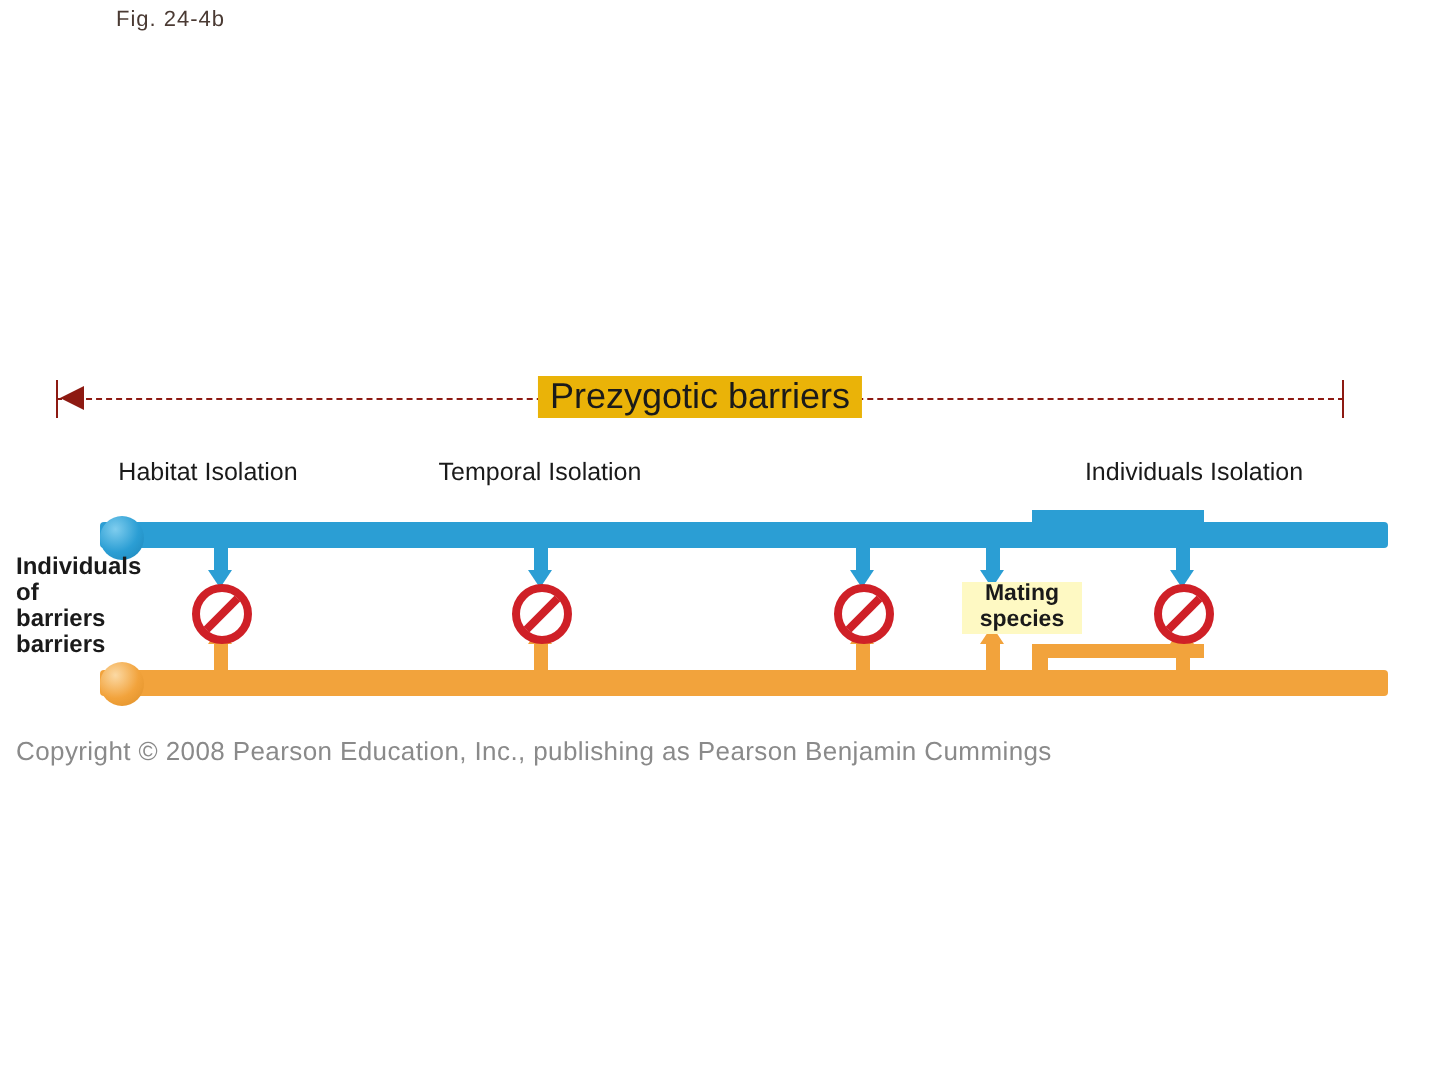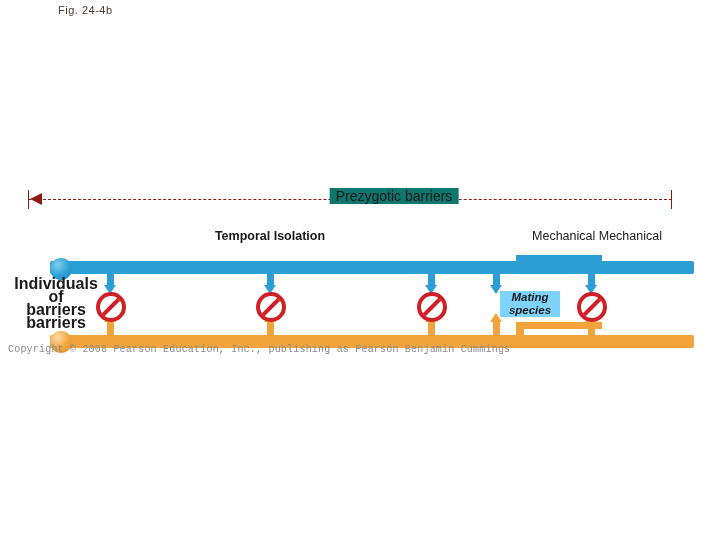--- a/index.html
+++ b/index.html
@@ -72,26 +72,25 @@
     width: 0; height: 0;
     border-top: 6px solid transparent;
     border-bottom: 6px solid transparent;
     border-right: 12px solid #8d1a12;
   }
   .bracket-label {
     position: absolute;
     left: 50%;
     top: -2px;
     transform: translateX(-50%);
-    background: #0f766e;
+    background: #eab308;
     padding: 0 6px;
-    font-size: 14px;
+    font-size: 18px;
     color: #1a1a1a;
     white-space: nowrap;
-    margin-left: 44px;
   }
 
   
   .col-head {
     position: absolute;
     font-size: 12.5px;
     color: #1a1a1a;
     white-space: nowrap;
     text-align: center;
   }
@@ -200,71 +199,70 @@
     background: #cf2027;
     transform: translate(-50%, -50%) rotate(-45deg);
   }
 
   
   .left-label {
     position: absolute;
     left: 8px;
     top: 277px;
     width: 96px;
-    text-align: center;
-    font-size: 16px;
+    text-align: left;
+    font-size: 12px;
     font-weight: bold;
     line-height: 13px;
     color: #1a1a1a;
   }
 
   
   .mating-attempt {
     position: absolute;
-    left: 500px;
+    left: 481px;
     top: 291px;
     width: 60px;
     text-align: center;
     font-size: 11.5px;
     font-weight: bold;
     line-height: 13px;
     color: #1a1a1a;
-    background: #7dd3fc;
-    font-style: italic;
+    background: #fef9c3;
   }
 
   
   .copyright {
     position: absolute;
     left: 8px;
-    top: 344px;
-    font-size: 10px;
+    top: 368px;
+    font-size: 13px;
     color: #8a8a8a;
     letter-spacing: 0.2px;
     white-space: nowrap;
-    font-family: Liberation Mono, monospace;
   }
 </style>
 </head>
 <body>
 
 <div id="slide">
 
   <div class="fig-label">Fig. 24-4b</div>
 
   <div class="bracket">
     <div class="bracket-line"></div>
     <div class="bracket-cap-left"></div>
     <div class="bracket-cap-right"></div>
     <div class="bracket-arrow-left"></div>
     <div class="bracket-label">Prezygotic barriers</div>
   </div>
 
-  <div class="col-head" style="left:190px; top:229px; width:160px;font-weight:bold;">Temporal Isolation</div>
-  <div class="col-head" style="left:514px; top:229px; width:166px;">Mechanical Mechanical</div>
+  <div class="col-head" style="left:24px; top:229px; width:160px;">Habitat Isolation</div>
+  <div class="col-head" style="left:190px; top:229px; width:160px;">Temporal Isolation</div>
+  <div class="col-head" style="left:514px; top:229px; width:166px;">Individuals Isolation</div>
 
   <div class="lane lane-blue lane-blue-main"></div>
 
   <div class="jog" style="left:516px; top:255px; width:8px; height:19px;"></div>
   <div class="jog" style="left:516px; top:255px; width:86px; height:7px;"></div>
 
   <div class="lane lane-orange lane-orange-main"></div>
   <div class="jog jog-orange" style="left:516px; top:322px; width:8px; height:20px;"></div>
   <div class="jog jog-orange" style="left:516px; top:322px; width:86px; height:7px;"></div>
 

